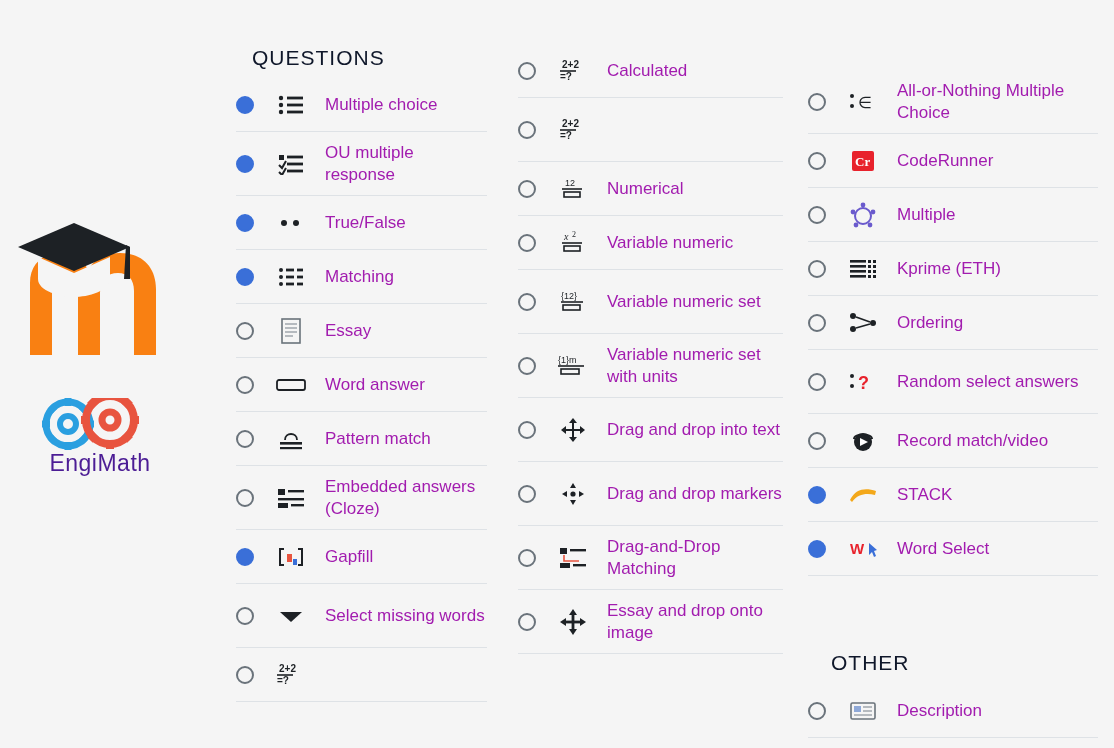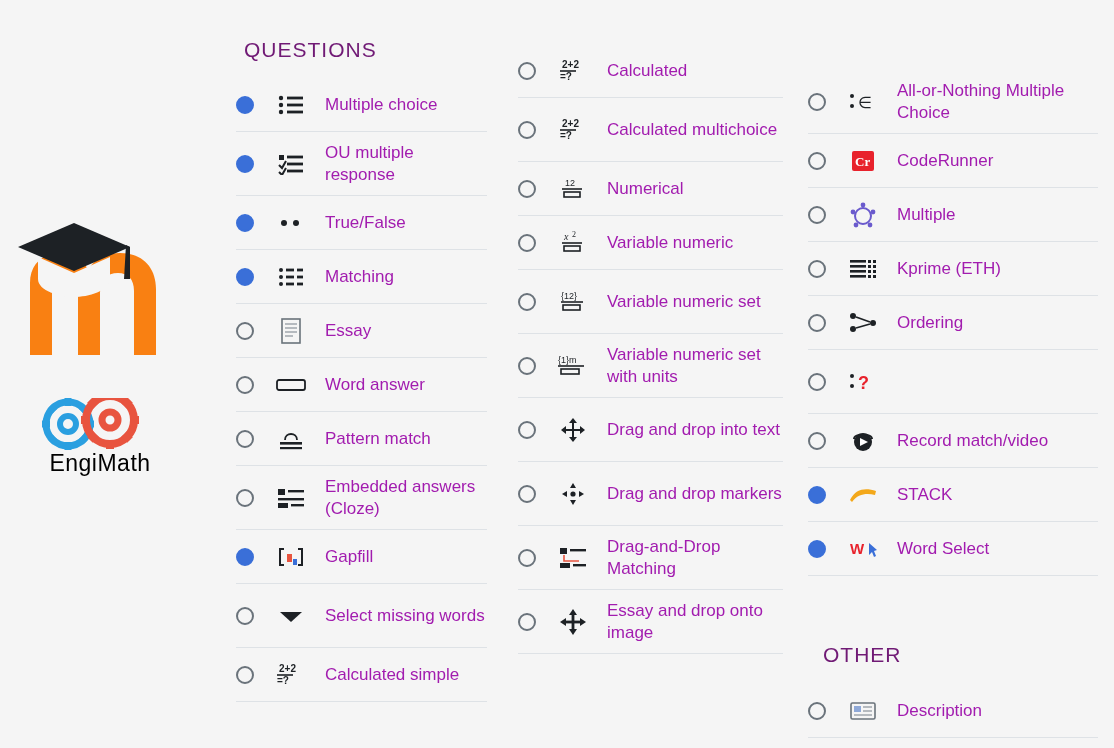--- a/index.html
+++ b/index.html
@@ -41,39 +41,39 @@
     width: 140px;
     height: 82px;
   }
   .engimath-text {
     position: absolute;
     left: 0;
     top: 52px;
     width: 140px;
     text-align: center;
     font-size: 23px;
-    color: #000000;
+    color: #4c1d95;
     letter-spacing: .5px;
   }
 
   
   .col {
     position: absolute;
     top: 0;
   }
   .col-1 { left: 222px;  width: 265px; }
   .col-2 { left: 508px;  width: 275px; }
   .col-3 { left: 798px;  width: 300px; }
 
   .col-title {
     font-size: 21px;
-    color: #701a75;
+    color: #0f172a;
     letter-spacing: 1px;
     font-weight: normal;
-    margin: 8px;
+    margin: 16px;
   }
   .title-questions { position: absolute; left: 236px; top: 30px; }
   .title-other     { position: absolute; left: 815px; top: 635px; }
 
   
   .item {
     display: flex;
     align-items: center;
     min-height: 54px;
     padding: 4px 0;
@@ -327,21 +327,20 @@
 
       <div class="item">
         <span class="radio"></span>
         <span class="qicon">
           <svg width="30" height="26" viewBox="0 0 30 26">
             <text x="3" y="10" font-family="Liberation Sans, sans-serif" font-size="10" font-weight="bold" fill="#1d2125">2+2</text>
             <text x="1" y="22" font-family="Liberation Sans, sans-serif" font-size="10" font-weight="bold" fill="#1d2125">=?</text>
             <line x1="1" y1="13" x2="17" y2="13" stroke="#1d2125" stroke-width="1.6"></line>
           </svg>
         </span>
-        <span class="label">Calculated simple</span>
       </div>
 
     </div>
   </div>
 
   <div class="col col-2">
     <div class="list">
 
       <div class="item">
         <span class="radio"></span>
@@ -357,21 +356,20 @@
 
       <div class="item tall">
         <span class="radio"></span>
         <span class="qicon">
           <svg width="30" height="26" viewBox="0 0 30 26">
             <text x="4" y="10" font-family="Liberation Sans, sans-serif" font-size="10" font-weight="bold" fill="#1d2125">2+2</text>
             <text x="2" y="22" font-family="Liberation Sans, sans-serif" font-size="10" font-weight="bold" fill="#1d2125">=?</text>
             <line x1="2" y1="13" x2="18" y2="13" stroke="#1d2125" stroke-width="1.6"></line>
           </svg>
         </span>
-        <span class="label">Calculated multichoice</span>
       </div>
 
       <div class="item">
         <span class="radio"></span>
         <span class="qicon">
           <svg width="30" height="24" viewBox="0 0 30 24">
             <text x="7" y="9" font-family="Liberation Sans, sans-serif" font-size="9" fill="#1d2125">12</text>
             <line x1="4" y1="12" x2="24" y2="12" stroke="#1d2125" stroke-width="1.6"></line>
             <rect x="6" y="15" width="16" height="5" fill="none" stroke="#1d2125" stroke-width="1.6"></rect>
           </svg>
@@ -574,20 +572,21 @@
         <span class="radio"></span>
         <span class="qicon">
           <svg width="28" height="24" viewBox="0 0 28 24">
             <g fill="#1d2125">
               <circle cx="3" cy="6" r="2"></circle>
               <circle cx="3" cy="16" r="2"></circle>
             </g>
             <text x="9" y="19" font-family="Liberation Sans, sans-serif" font-size="18" font-weight="bold" fill="#e8222c">?</text>
           </svg>
         </span>
+        <span class="label">Random select answers</span>
       </div>
 
       <div class="item">
         <span class="radio"></span>
         <span class="qicon">
           <svg width="26" height="24" viewBox="0 0 26 24">
             <circle cx="13" cy="13" r="9" fill="#1d2125"></circle>
             <path d="M10 9 L18 13 L10 17 Z" fill="#ffffff"></path>
             <path d="M4 10 C4 4 22 4 22 10" fill="none" stroke="#1d2125" stroke-width="2"></path>
           </svg>

